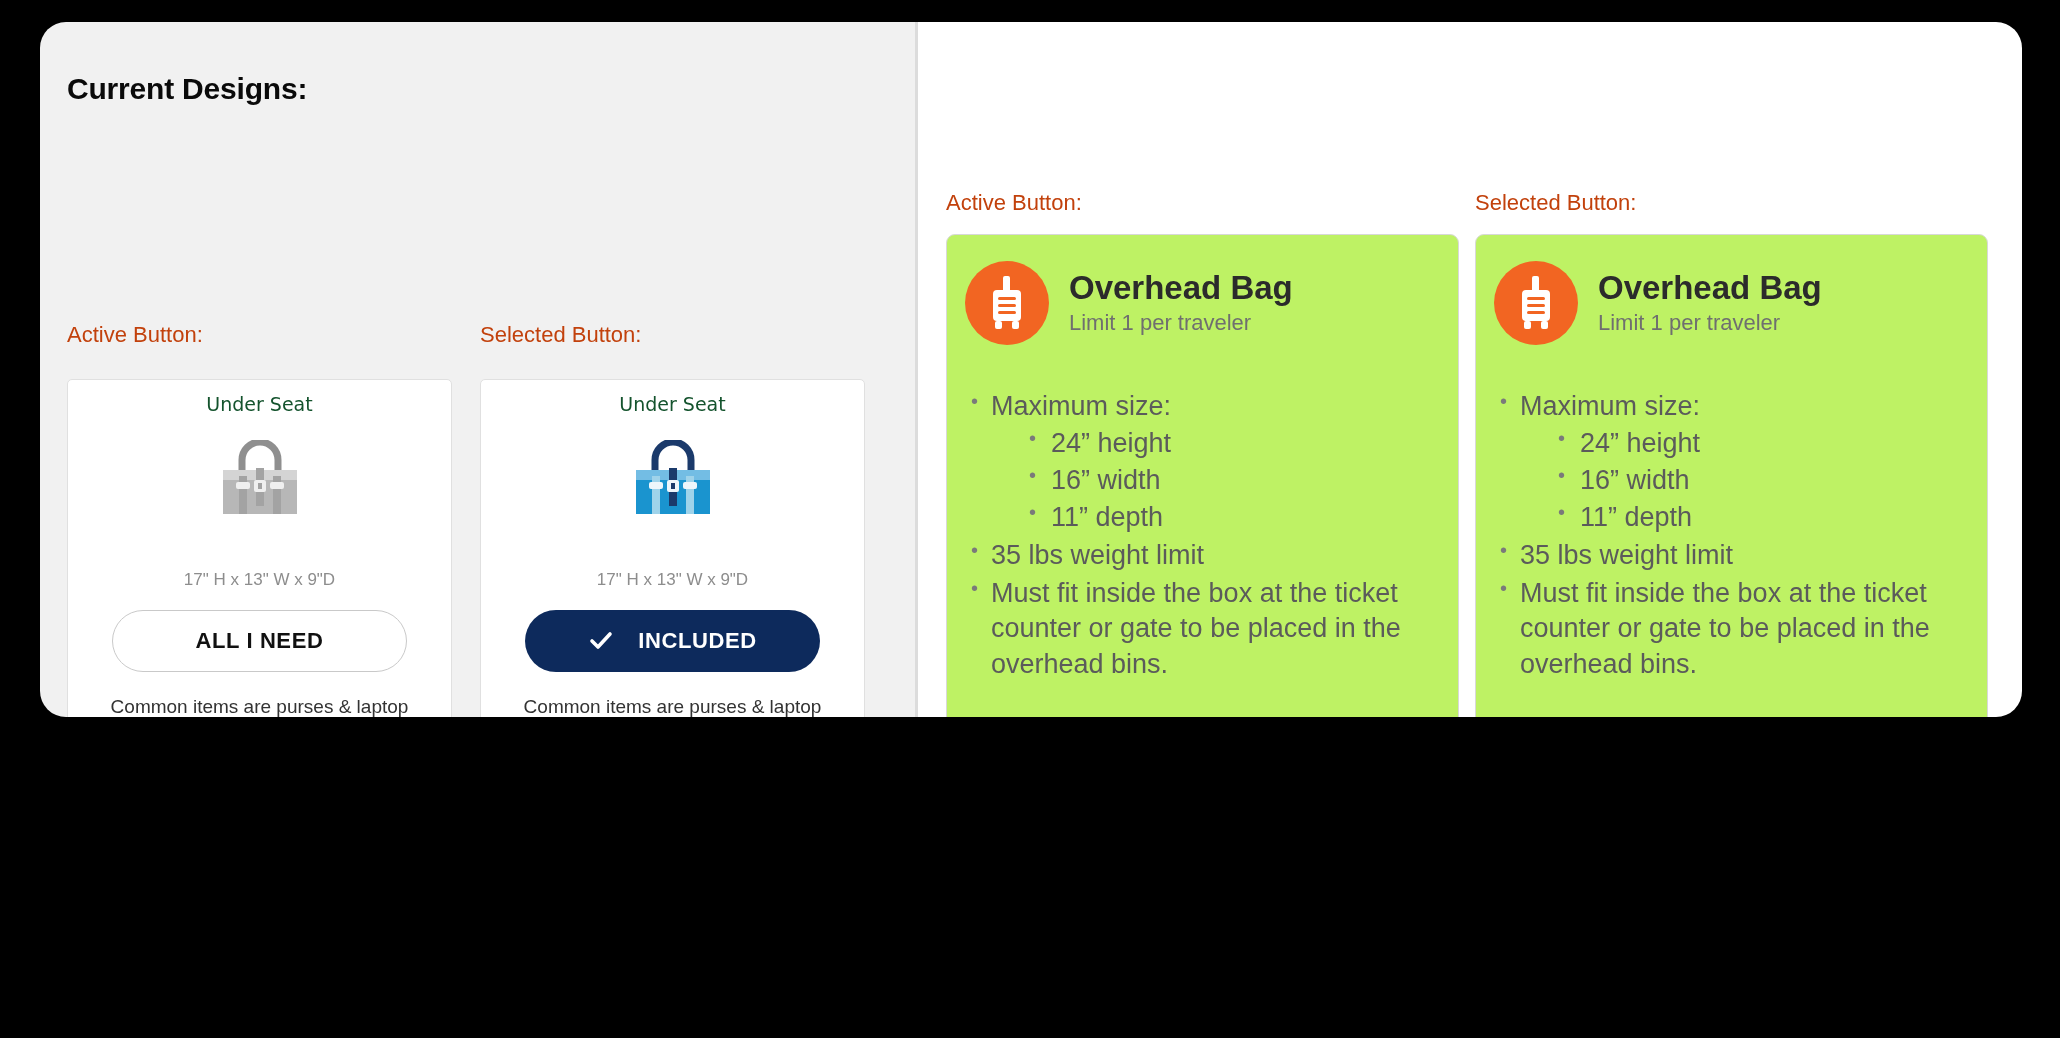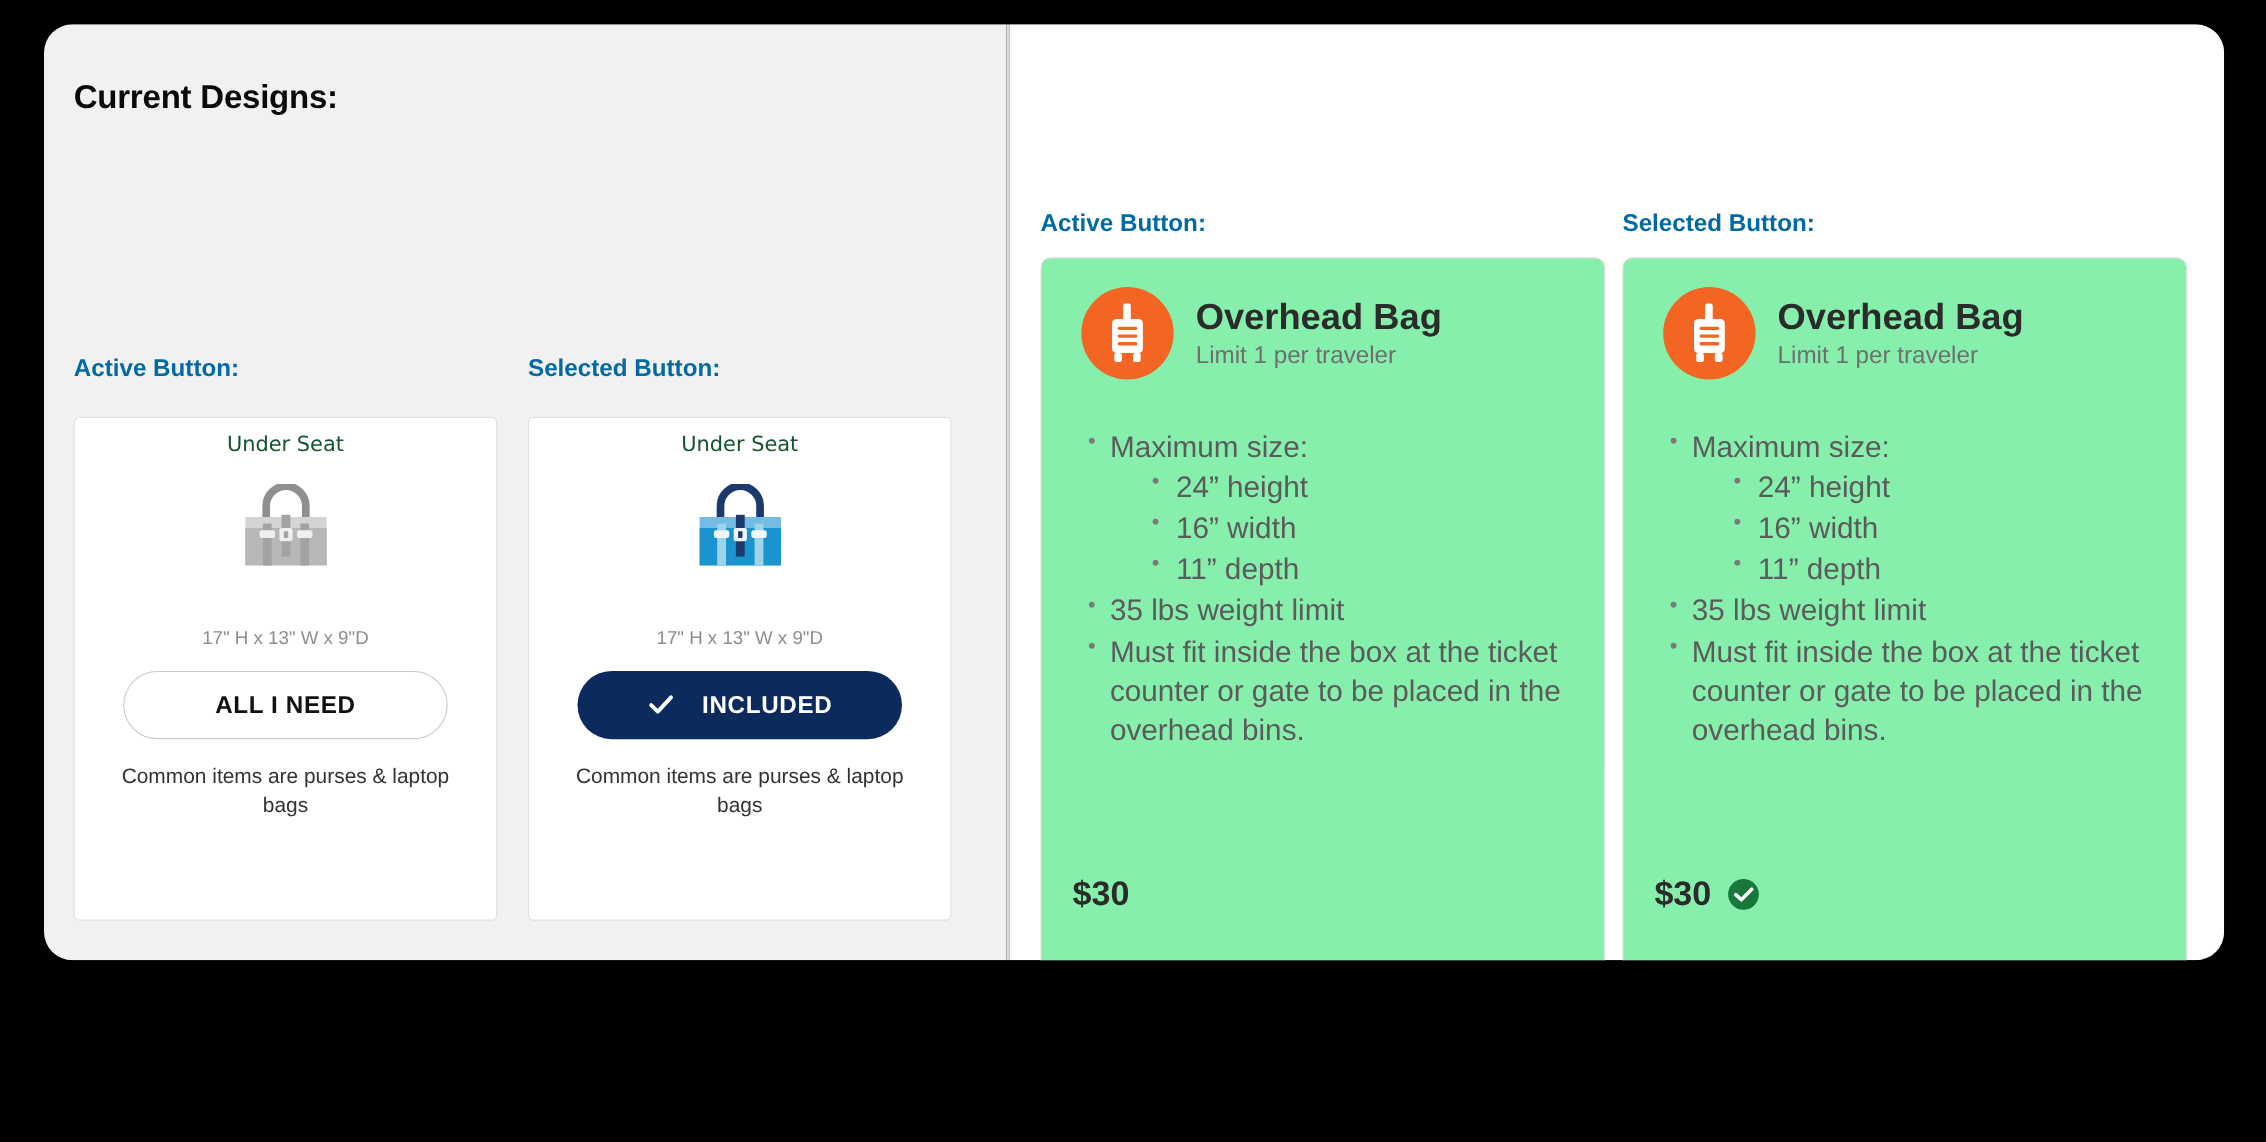--- a/index.html
+++ b/index.html
@@ -10,21 +10,21 @@
     background: #000000;
     font-family: "Liberation Sans", sans-serif;
     overflow: hidden;
   }
 
   .frame {
     position: absolute;
     left: 40px;
     top: 22px;
     width: 1982px;
-    height: 851px;
+    height: 695px;
     border-radius: 26px;
     overflow: hidden;
     display: flex;
     box-shadow: 0 10px 26px rgba(0,0,0,0.85);
   }
 
   
   .left-panel {
     width: 875px;
     height: 100%;
@@ -54,22 +54,22 @@
     color: #0a0a0a;
     letter-spacing: -0.2px;
   }
 
   .left-title { left: 27px; top: 50px; }
   .right-title { left: 28px; top: 50px; }
 
   .sub-label {
     position: absolute;
     font-size: 22px;
-    font-weight: bold;
-    color: #0369a1;
+    font-weight: normal;
+    color: #c2410c;
   }
 
   
   .lbl-active-left   { left: 27px;  top: 300px; }
   .lbl-selected-left { left: 440px; top: 300px; }
 
   
   .old-card {
     position: absolute;
     top: 357px;
@@ -142,24 +142,24 @@
   
   .lbl-active-right   { left: 28px;  top: 168px; }
   .lbl-selected-right { left: 557px; top: 168px; }
 
   
   .new-card {
     position: absolute;
     top: 212px;
     width: 513px;
     height: 738px;
-    background: #86efac;
+    background: #bef264;
     border: 1px solid #d8d8d8;
     border-radius: 9px;
-    padding: 26px 28px 0 36px;
+    padding: 26px 28px 0 18px;
   }
   .new-card-1 { left: 28px; }
   .new-card-2 { left: 557px; }
 
   .card-head {
     display: flex;
     align-items: center;
     gap: 20px;
   }
 

